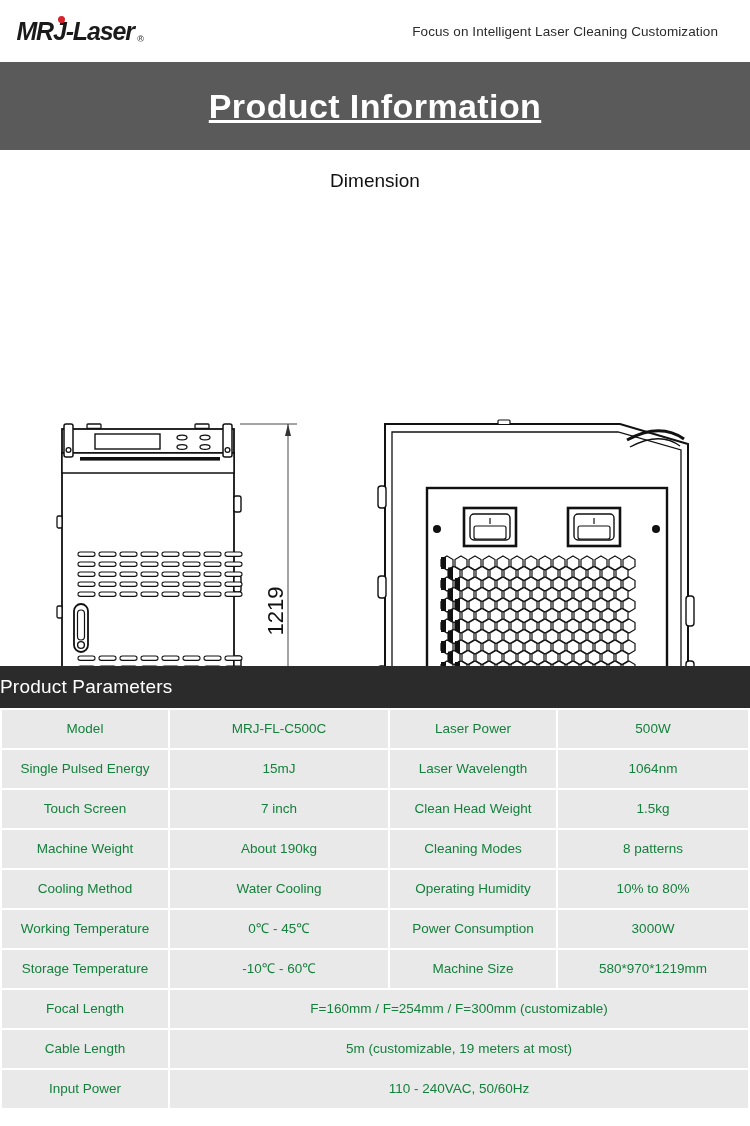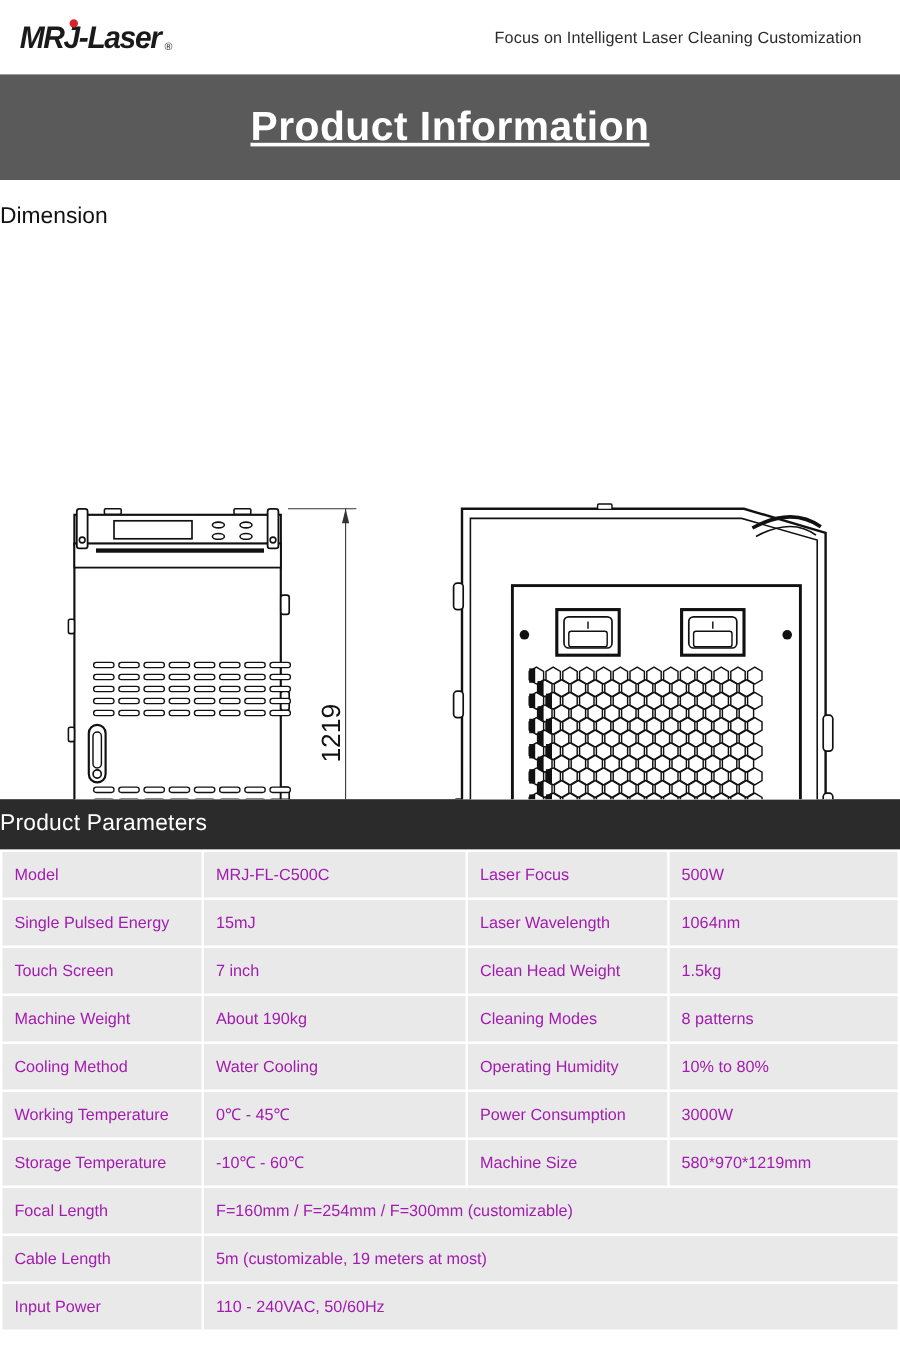--- a/index.html
+++ b/index.html
@@ -36,37 +36,37 @@
   .banner {
     height: 88px; width: 100%; background: #5a5a5a;
     display: flex; align-items: center; justify-content: center;
   }
   .banner-title {
     color: #ffffff; font-size: 34px; font-weight: 700; letter-spacing: .4px; text-decoration: underline;
   }
 
   
   .dim-title {
-    text-align: left; font-size: 19px; color: #111;
+    text-align: center; font-size: 19px; color: #111;
     margin-top: 20px; margin-bottom: 4px; font-weight: 400;
   }
   .drawings { position: relative; width: 750px; height: 470px; }
   .drawings svg { display:block; }
 
   
   .params-header {
     height: 42px; background: #2b2b2b; color: #fff;
     display: flex; align-items: center; justify-content: flex-start;
     font-size: 19px; letter-spacing: .2px;
   }
   .ptable { width: 750px; border-collapse: separate; border-spacing: 2px 2px; background:#ffffff; }
   .ptable td {
-    background: #e9e9e9; color: #a21caf;
+    background: #e9e9e9; color: #15803d;
     font-size: 13.5px; padding: 11px 10px 11px 10px;
-    vertical-align: middle; height: 38px; line-height: 1.1;
+    vertical-align: middle; height: 38px; line-height: 1.1; text-align: center;
   }
   td.c1 { width: 166px; }
   td.c2 { width: 218px; }
   td.c3 { width: 166px; }
   td.c4 { width: 190px; }
   td.wide { width: 578px; }
 </style>
 </head>
 <body>
 
@@ -581,21 +581,21 @@
 
   <div class="params-header">
     <span>Product Parameters</span>
   </div>
 
   <table class="ptable">
     <tbody>
       <tr>
         <td class="c1">Model</td>
         <td class="c2">MRJ-FL-C500C</td>
-        <td class="c3">Laser Focus</td>
+        <td class="c3">Laser Power</td>
         <td class="c4">500W</td>
       </tr>
       <tr>
         <td class="c1">Single Pulsed Energy</td>
         <td class="c2">15mJ</td>
         <td class="c3">Laser Wavelength</td>
         <td class="c4">1064nm</td>
       </tr>
       <tr>
         <td class="c1">Touch Screen</td>

